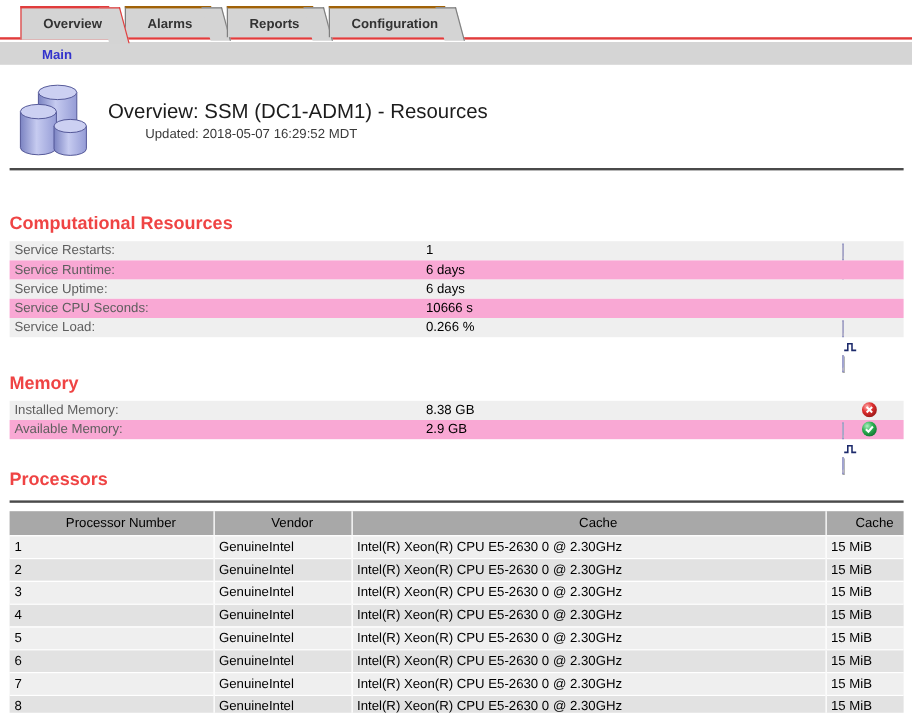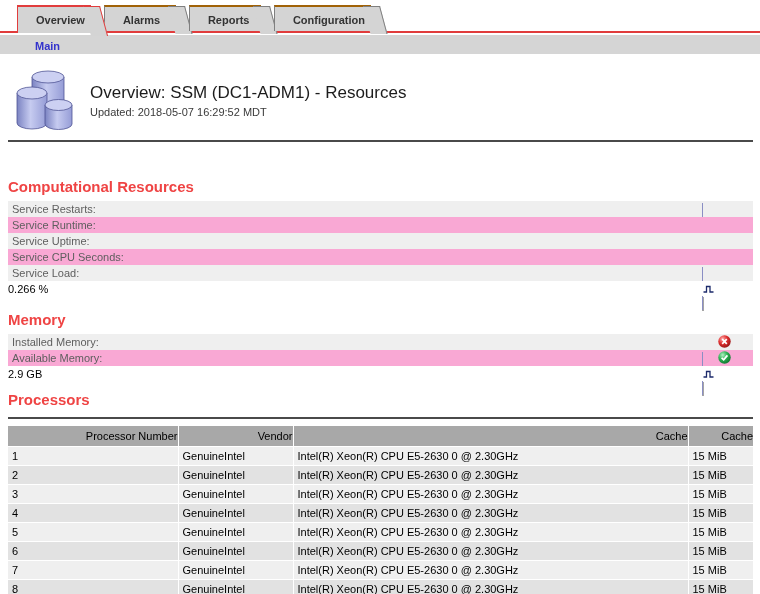--- a/index.html
+++ b/index.html
@@ -26,31 +26,31 @@
   
   .graybar { height:19px; margin-top:2px; background:#d5d5d5; line-height:19px; }
   .graybar a { margin-left:35px; color:#3333cc; font-size:11px; font-weight:bold;
                text-decoration:none; cursor:pointer;margin-top:32px; }
 
   
   .pagehead { position:relative; height:86px; }
   .pagehead .cyl { position:absolute; left:10px; top:11px; }
   .pagehead .titleblock { position:absolute; left:90px; top:29px; }
   .pagehead .title { font-size:17px; color:#1c1c1c; letter-spacing:0; }
-  .pagehead .updated { font-size:11px; color:#3a3a3a; margin-top:3px; }
+  .pagehead .updated { font-size:11px; color:#3a3a3a; margin-top:3px;margin-left:31px; }
   .hr { margin:0 7px 0 8px; border-top:2px solid #4a4a4a; }
 
   
   .main { margin:0 7px 0 8px; font-size:11px; }
   .sect-h { font-size:15px; font-weight:bold; color:#ef4444; }
   .sect-h.comp { margin-top:36px; }
   .sect-h.mem  { margin-top:30px; }
   .sect-h.proc { margin-top:25px; }
   .rows { margin-top:6px; }
-  .rrow { position:relative; display:flex; height:16px; line-height:16px;flex-direction:column; }
+  .rrow { position:relative; display:flex; height:16px; line-height:16px; }
   .rrow.a { background:#efefef; }
   .rrow.b { background:#f9a8d4; }
   .rlabel { width:347px; padding-left:4px; color:#5e5e5e; }
   .rvalue { color:#000; }
   .ricons { position:absolute; right:21px; top:1px; display:flex; gap:2px; }
   .islot { width:14px; height:14px; position:relative; }
 
   
   .chartbtn { width:13px; height:13px; border:1px solid #8a8ec4; cursor:pointer;
               background:linear-gradient(135deg,#9ea5e0 0%,#9ea5e0 38%,#f0e4c8 38%,#f0e4c8 100%);
@@ -58,21 +58,21 @@
   .chartbtn svg { display:block; }
 
   
   .sphere { width:13px; height:13px; border-radius:50%; position:relative; top:0; }
   .sphere svg { display:block; }
 
   .subline { border-top:2px solid #4a4a4a; margin-top:9px; }
 
   
   table.proc { width:100%; border-collapse:collapse; margin-top:7px; font-size:11px; }
-  table.proc th { background:#a8a8a8; color:#000; font-weight:normal; text-align:right;
+  table.proc th { background:#a8a8a8; color:#000; font-weight:normal; text-align:center;
                   height:20px; padding:0 0 0 16px; border-right:1px solid #fff; }
   table.proc th:last-child { border-right:none; }
   table.proc td { height:19px; padding:0 0 0 4px; border-right:1px solid #fff;
                   border-top:1px solid #fff; color:#000; }
   table.proc td:last-child { border-right:none; }
   table.proc tr.a td { background:#efefef; }
   table.proc tr.b td { background:#e2e2e2; }
   .w1 { width:170px; } .w2 { width:115px; } .w3 { width:395px; } .w4 { width:auto; }
 </style>
 </head>

